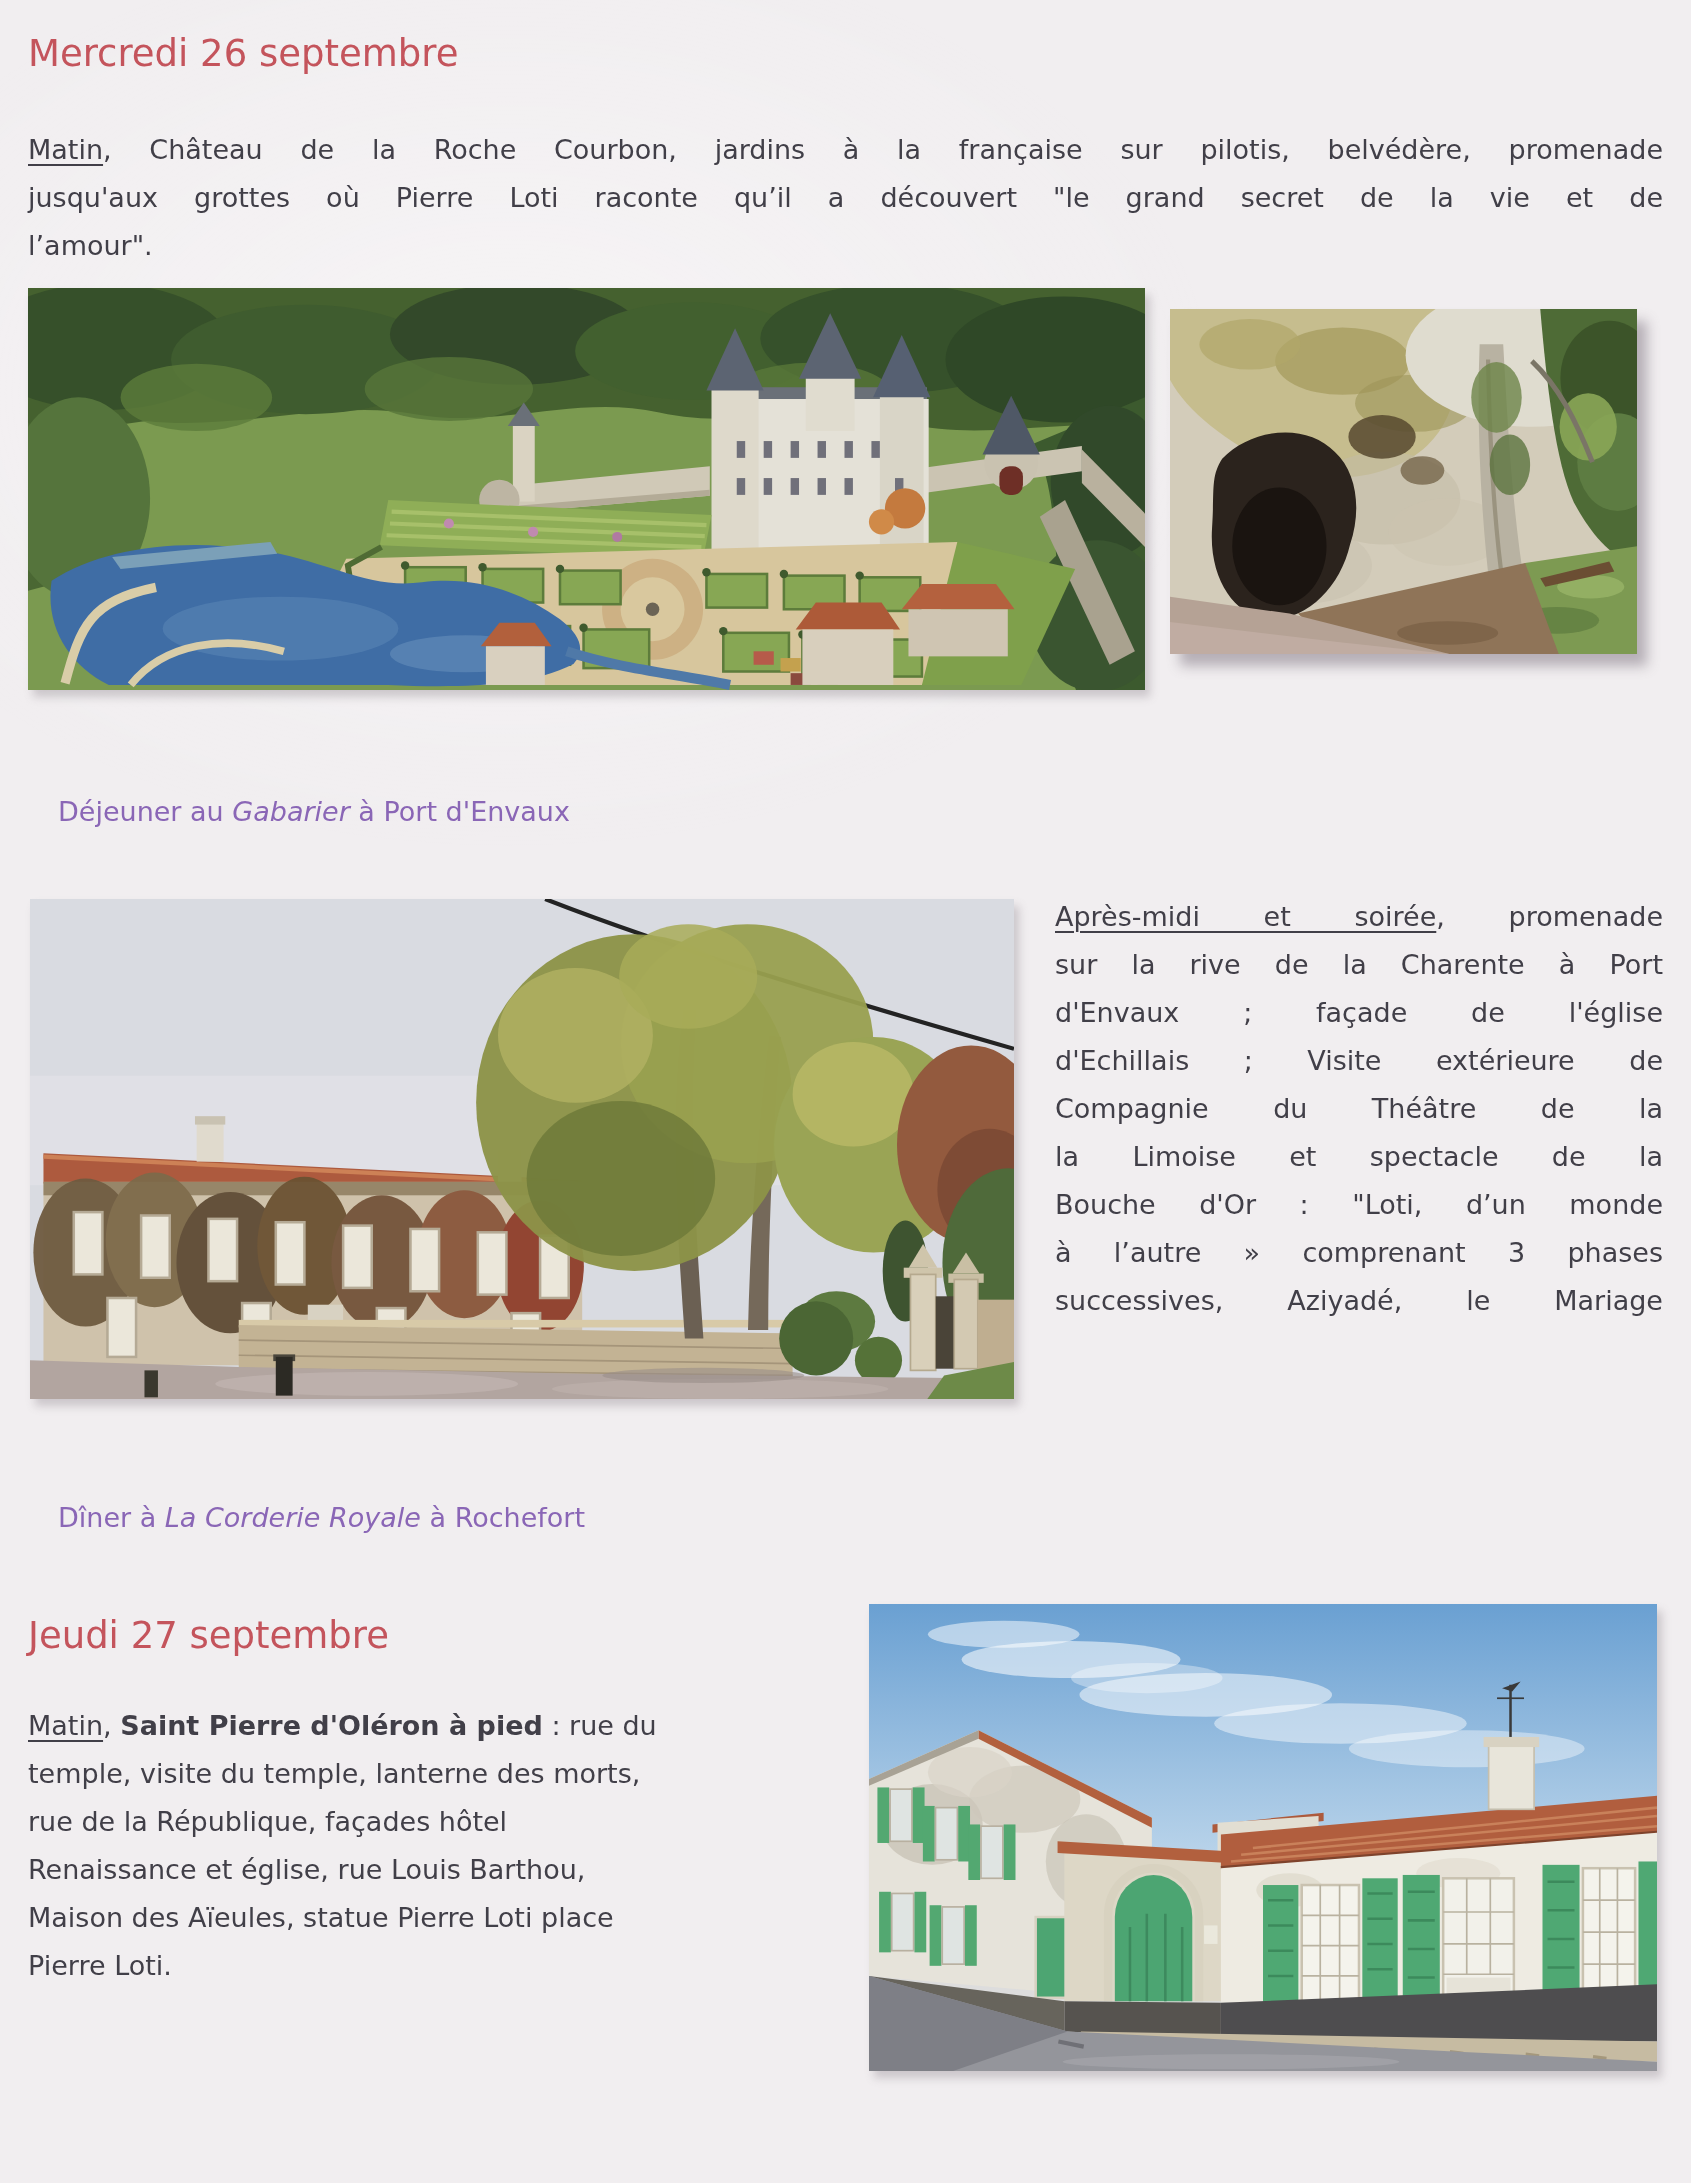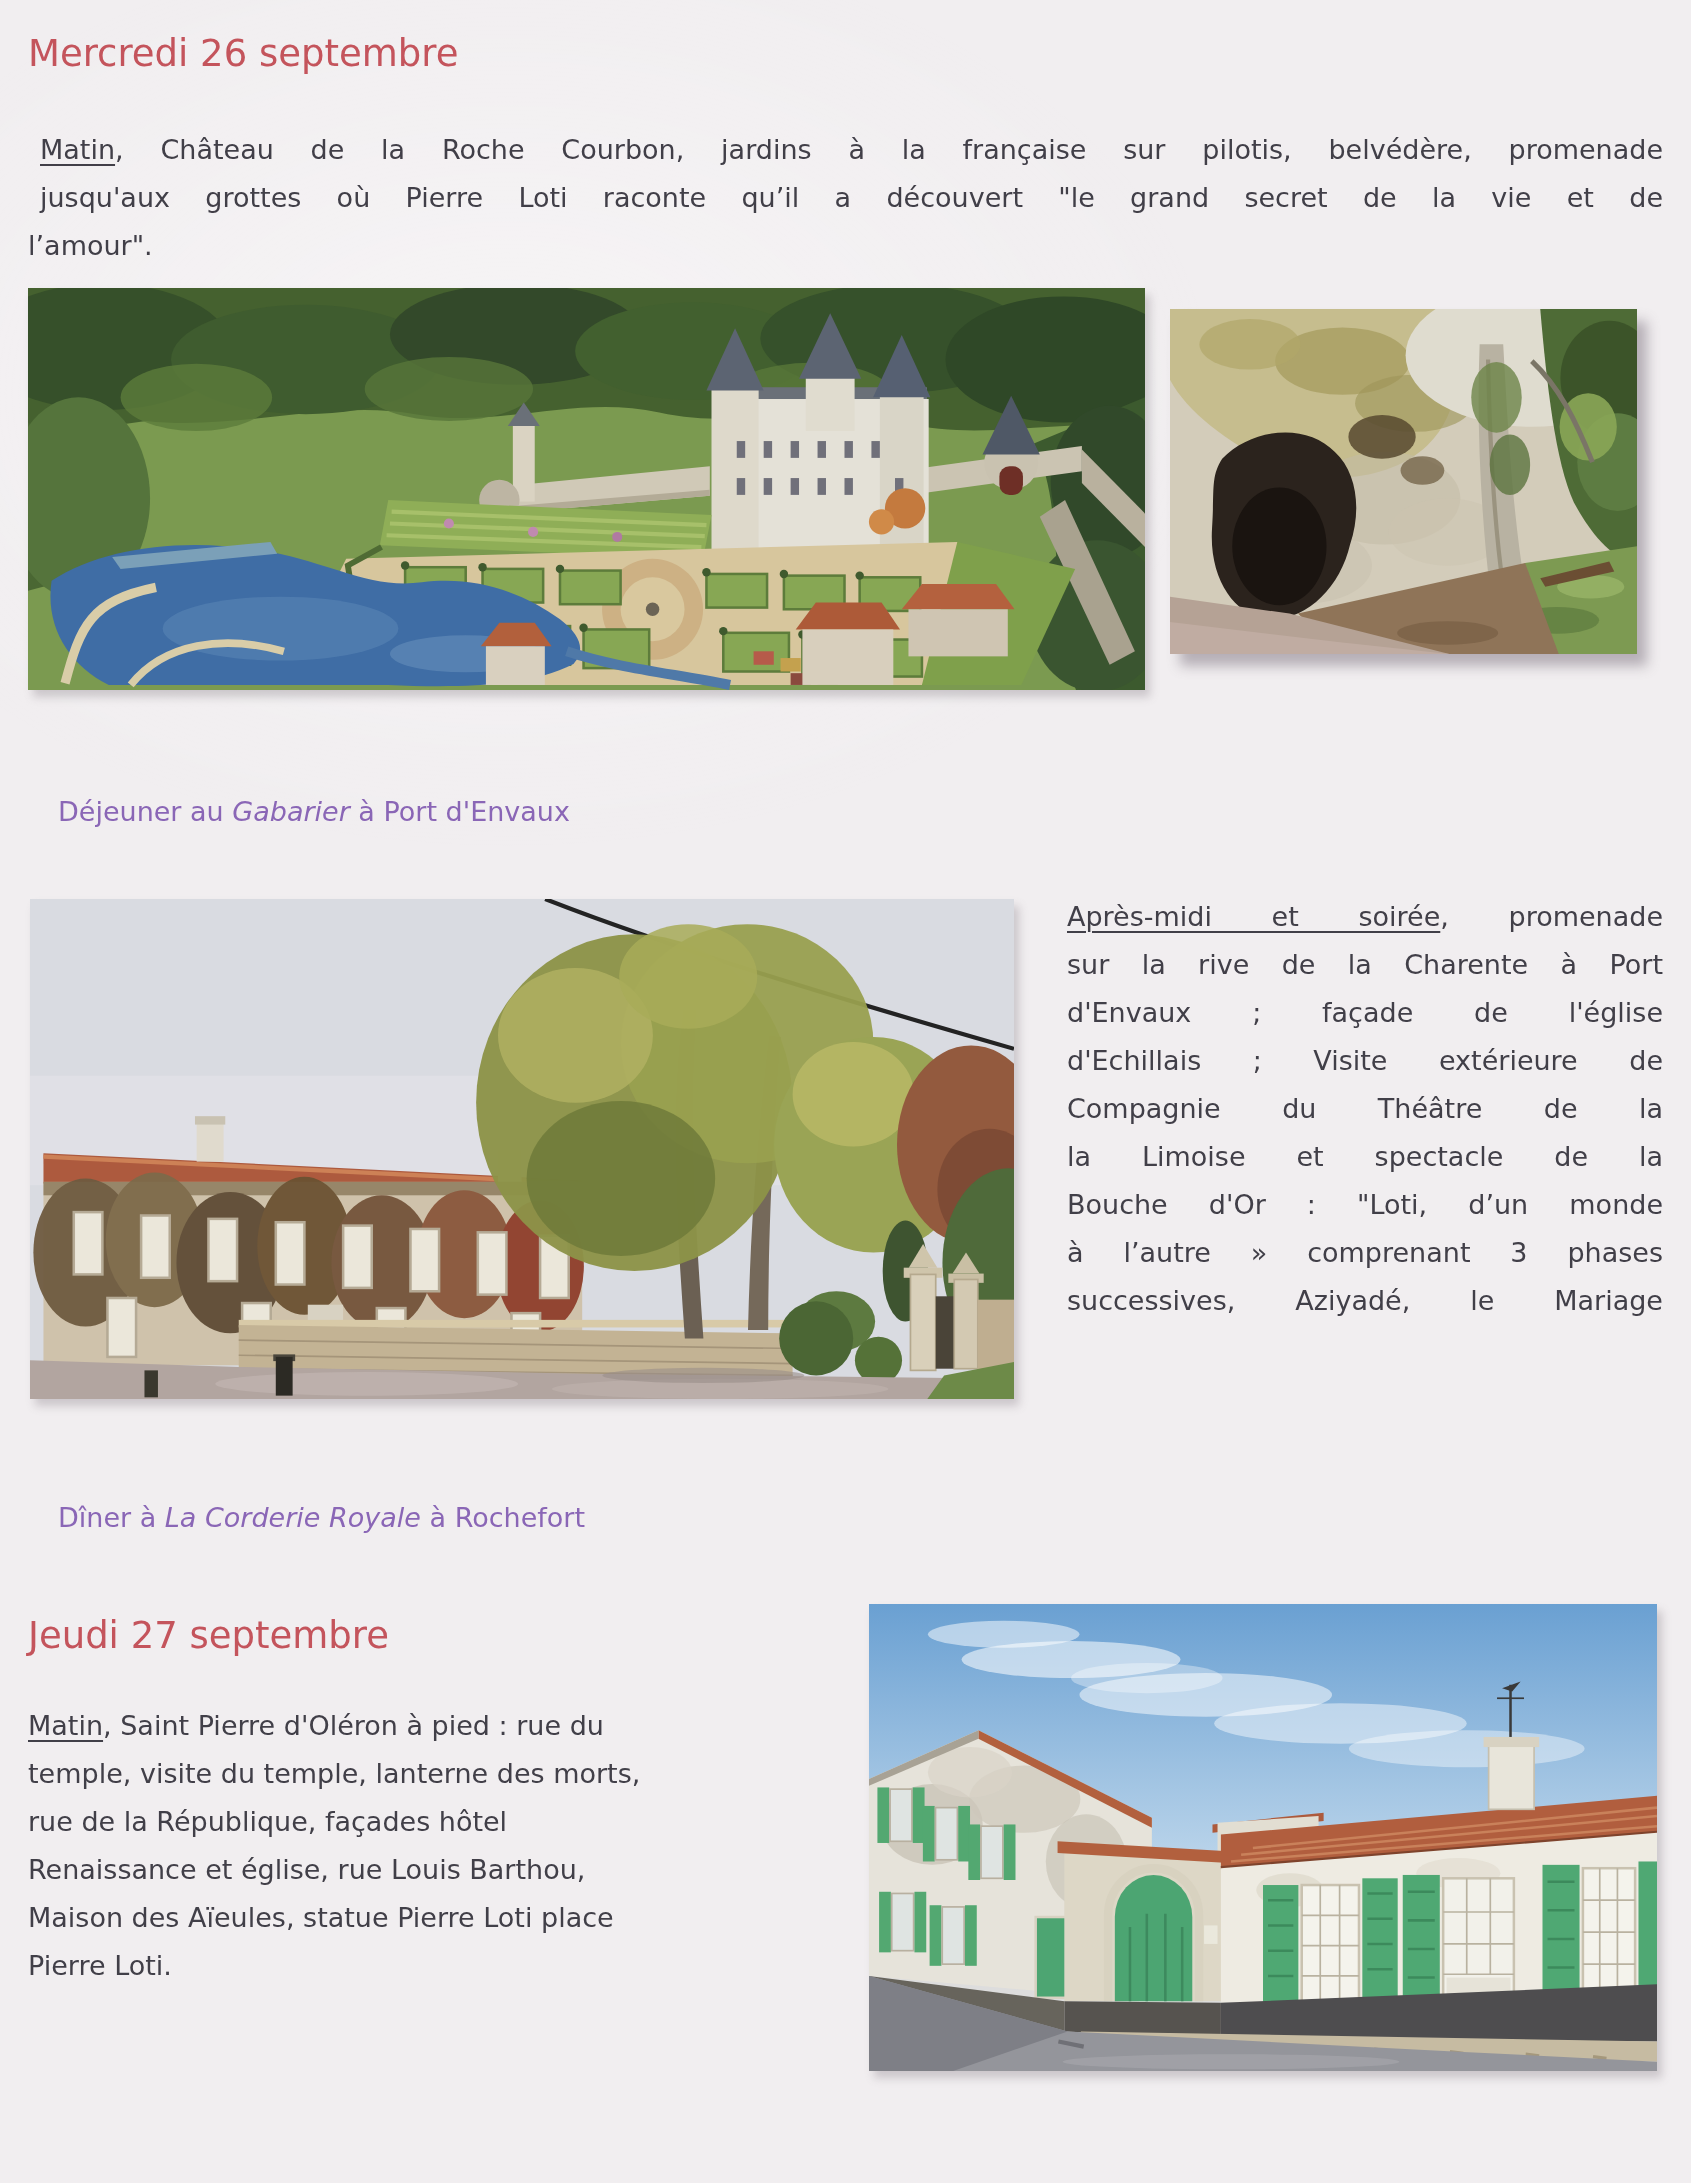--- a/index.html
+++ b/index.html
@@ -4,25 +4,25 @@
 <style>
   :root{--red:#c4545c;--purple:#8a66b6;--ink:#413f48;--paper:#f1eef0;}
   html,body{margin:0;padding:0;}
   body{width:1692px;height:2183px;position:relative;background:var(--paper);
        background-image:radial-gradient(1179px 758px at 30% 18%, rgba(255,255,255,.4), rgba(255,255,255,0) 60%);
        font-family:"DejaVu Sans","Liberation Sans",sans-serif;color:var(--ink);overflow:hidden;}
   .abs{position:absolute;}
   .heading{font-weight:400;font-size:37px;line-height:39px;color:var(--red);letter-spacing:0px;}
   .body32{font-size:27px;line-height:48px;}
   .tline{min-height:48px;}
-  .jl{text-align:justify;text-align-last:justify;margin-left:12px;}
+  .jl{text-align:justify;text-align-last:justify;}
   .seg-n{}
   .seg-u{text-decoration:underline;text-decoration-thickness:1.7px;text-underline-offset:5px;}
   .seg-i{font-style:italic;}
-  .seg-b{font-weight:400;}
+  .seg-b{font-weight:700;}
   .purple{color:var(--purple);margin-left:30px;}
   .photo{position:absolute;overflow:hidden;background:#ddd;}
   .photo svg{display:block;width:100%;height:100%;}
   .shadow-soft{box-shadow:5px 6.7px 8.4px rgba(120,110,120,.30);}
   .shadow-strong{box-shadow:10px 11.8px 11.8px rgba(110,100,112,.45);}
 </style>
 </head>
 <body>
 
 <div class="abs heading" style="left:28px;top:34px;">Mercredi 26 septembre</div>

